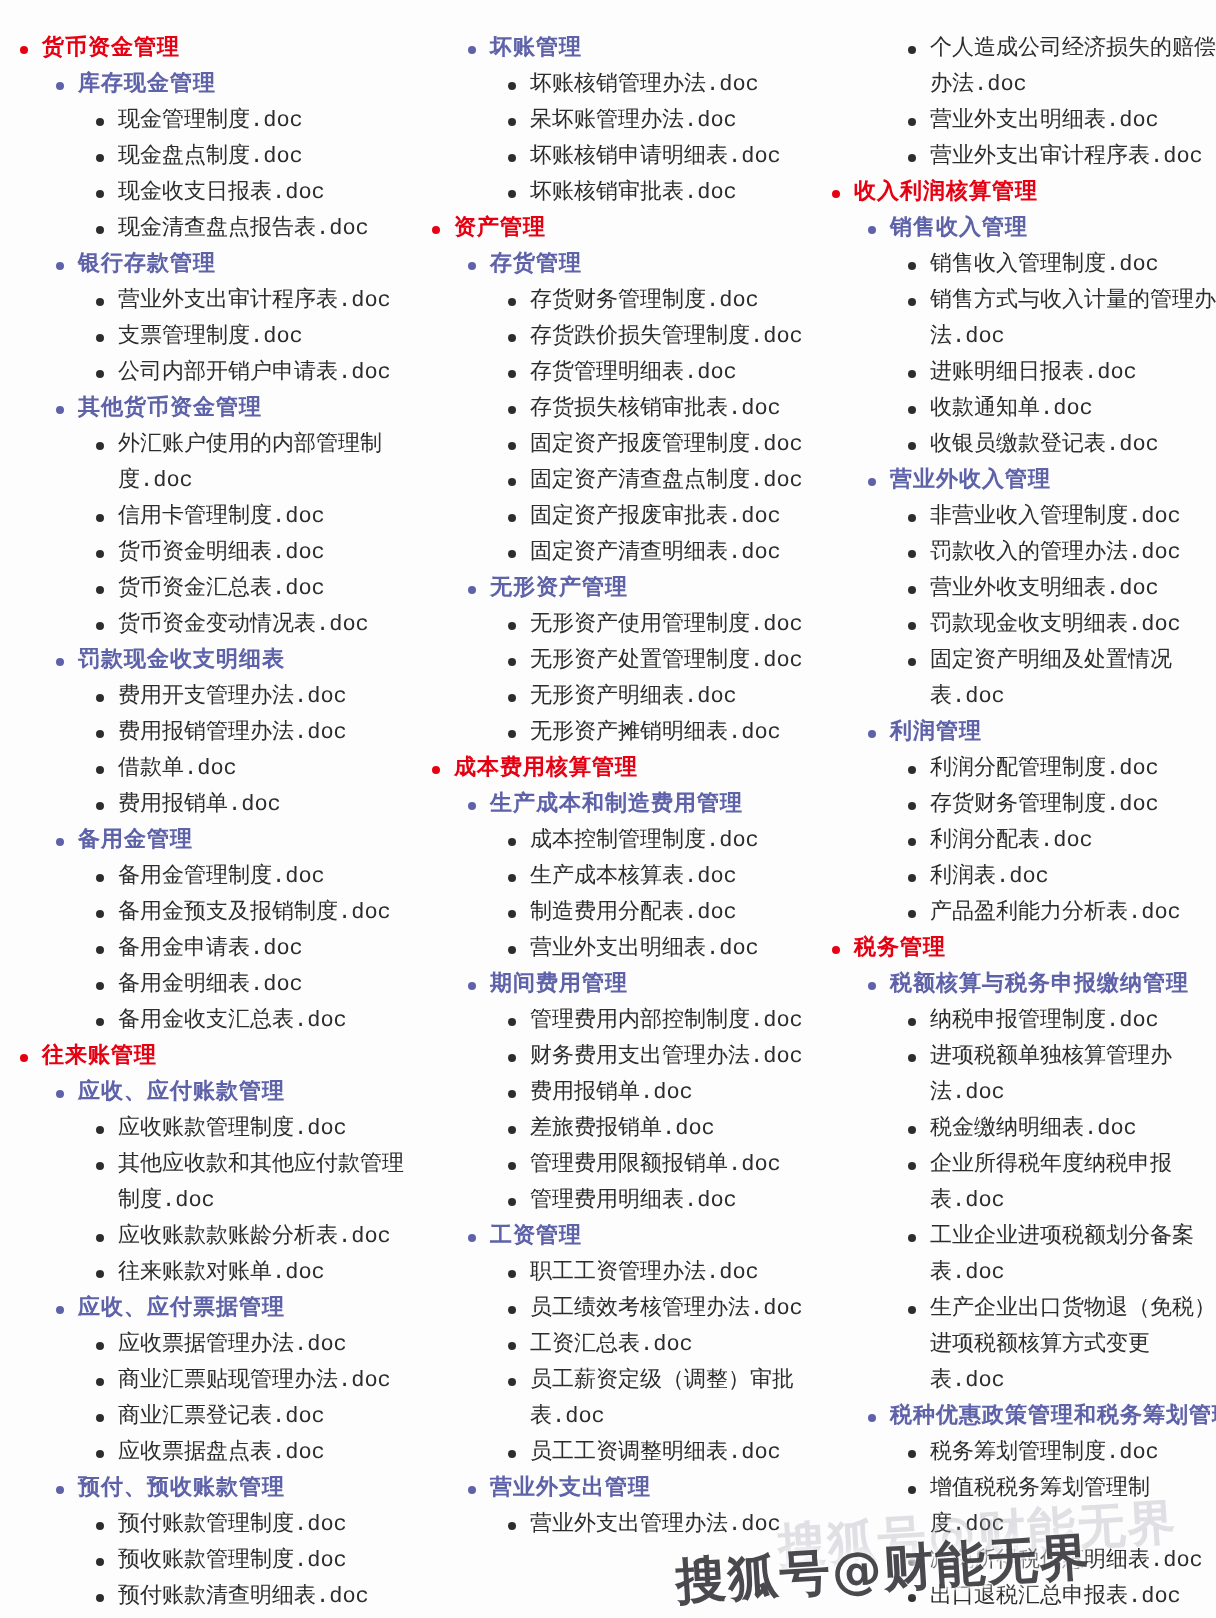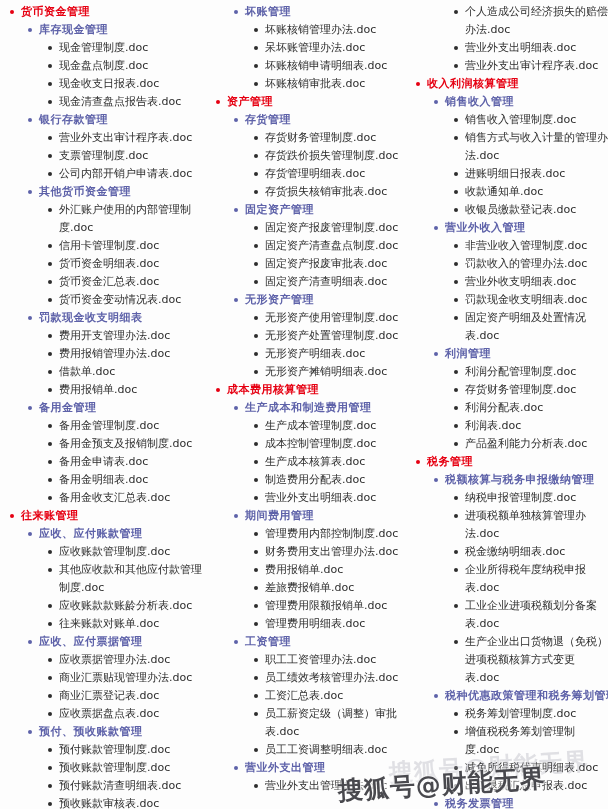--- a/index.html
+++ b/index.html
@@ -9,22 +9,23 @@
     font-family:"DejaVu Sans","Liberation Sans",sans-serif;
     overflow:hidden;
     position:relative;
   }
   .page{
     position:absolute;inset:0;
     display:flex;
   }
   .col{
     box-sizing:border-box;
-    padding-top:3px;
+    padding-top:16px;
     overflow:hidden;
+    font-family:Liberation Mono, monospace;
   }
   .col1{width:206px;}
   .col2{width:200px;}
   .col3{width:202px;}
   .item{
     display:flex;
     align-items:flex-start;
     line-height:18px;
     font-size:11px;
   }
@@ -278,24 +279,20 @@
         <span class="txt">存货跌价损失管理制度.doc</span>
       </div>
       <div class="item lv3">
         <span class="bullet"></span>
         <span class="txt">存货管理明细表.doc</span>
       </div>
       <div class="item lv3">
         <span class="bullet"></span>
         <span class="txt">存货损失核销审批表.doc</span>
       </div>
-      <div class="item lv2">
-        <span class="bullet"></span>
-        <span class="txt">固定资产管理</span>
-      </div>
       <div class="item lv3">
         <span class="bullet"></span>
         <span class="txt">固定资产报废管理制度.doc</span>
       </div>
       <div class="item lv3">
         <span class="bullet"></span>
         <span class="txt">固定资产清查盘点制度.doc</span>
       </div>
       <div class="item lv3">
         <span class="bullet"></span>
@@ -325,24 +322,20 @@
         <span class="bullet"></span>
         <span class="txt">无形资产摊销明细表.doc</span>
       </div>
       <div class="item lv1">
         <span class="bullet"></span>
         <span class="txt">成本费用核算管理</span>
       </div>
       <div class="item lv2">
         <span class="bullet"></span>
         <span class="txt">生产成本和制造费用管理</span>
-      </div>
-      <div class="item lv3">
-        <span class="bullet"></span>
-        <span class="txt">生产成本管理制度.doc</span>
       </div>
       <div class="item lv3">
         <span class="bullet"></span>
         <span class="txt">成本控制管理制度.doc</span>
       </div>
       <div class="item lv3">
         <span class="bullet"></span>
         <span class="txt">生产成本核算表.doc</span>
       </div>
       <div class="item lv3">

